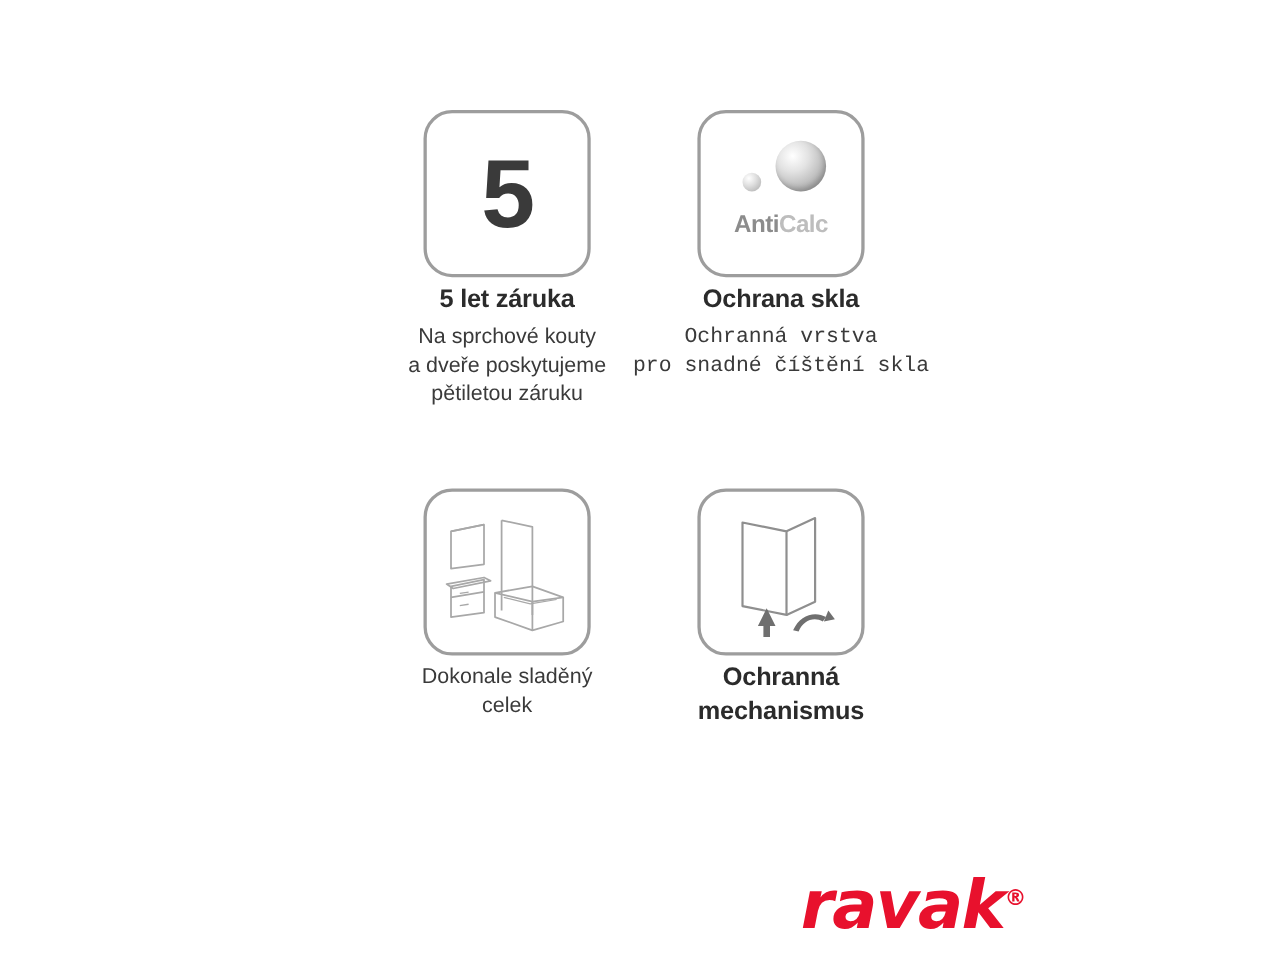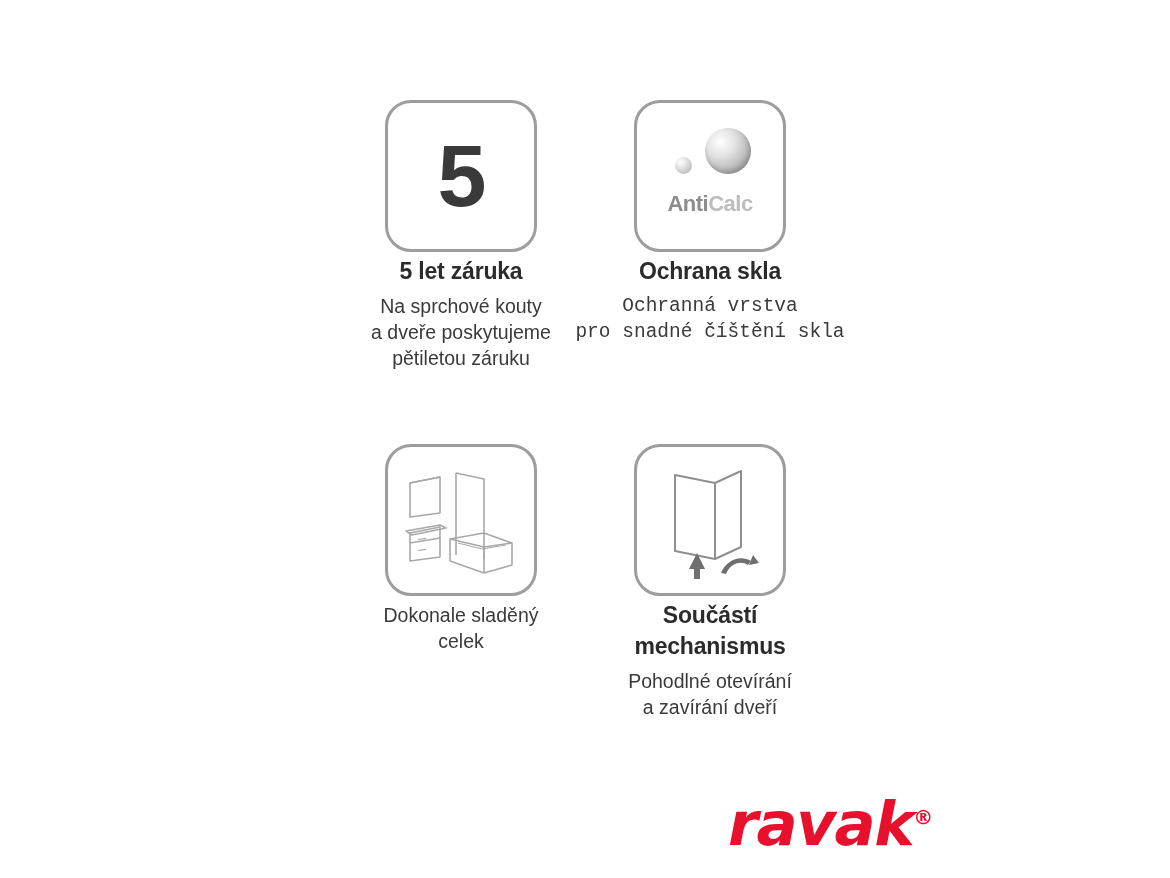--- a/index.html
+++ b/index.html
@@ -206,23 +206,21 @@
           </g>
           <g fill="#6f6f6f">
 
             <path d="M52 122 L60 106 L68 122 L63 122 L63 132 L57 132 L57 122 Z"></path>
 
             <path d="M84 126 C90 112, 104 108, 114 114 L111 118 C103 113, 93 117, 89 127 Z"></path>
             <path d="M116 108 L122 116 L112 118 Z"></path>
           </g>
         </svg>
       </div>
-      <div class="feature-title" style="white-space: pre-line;">Součástí
+      <div class="feature-title" style="white-space: pre-line;">Ochranná
 mechanismus</div>
-      <div class="feature-desc" style="white-space: pre-line;">Pohodlné otevírání
-a zavírání dveří</div>
     </div>
 
   </div>
 
   <div class="logo"><span>ravak</span><span class="reg">®</span></div>
 
 </div>
 
 </body></html>

